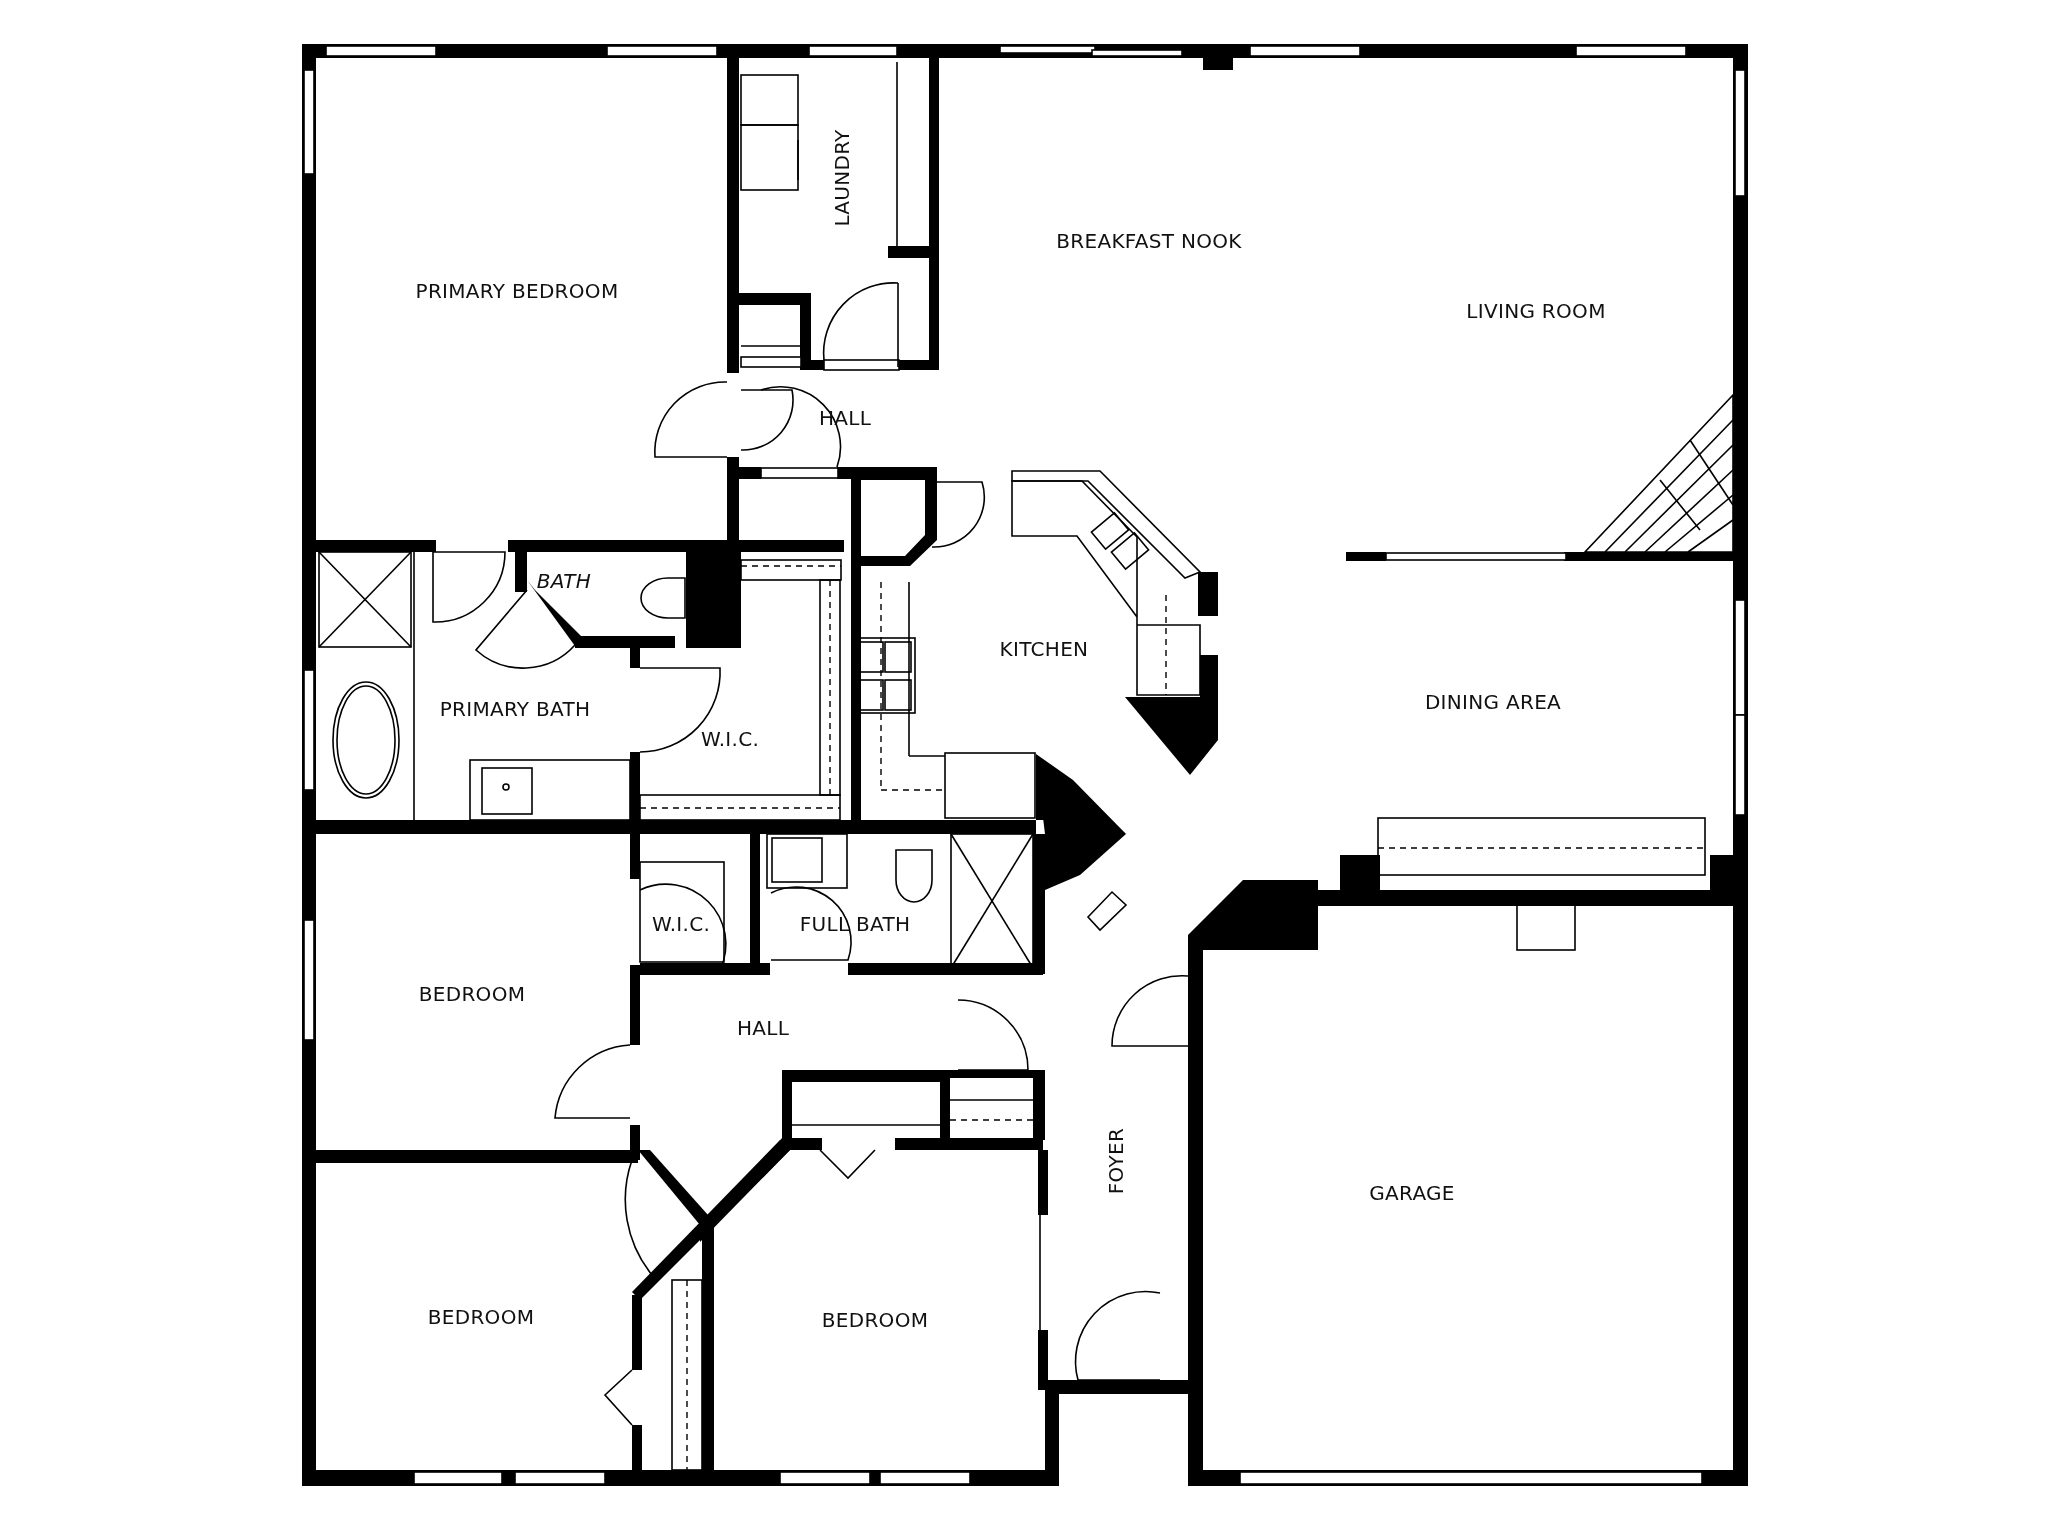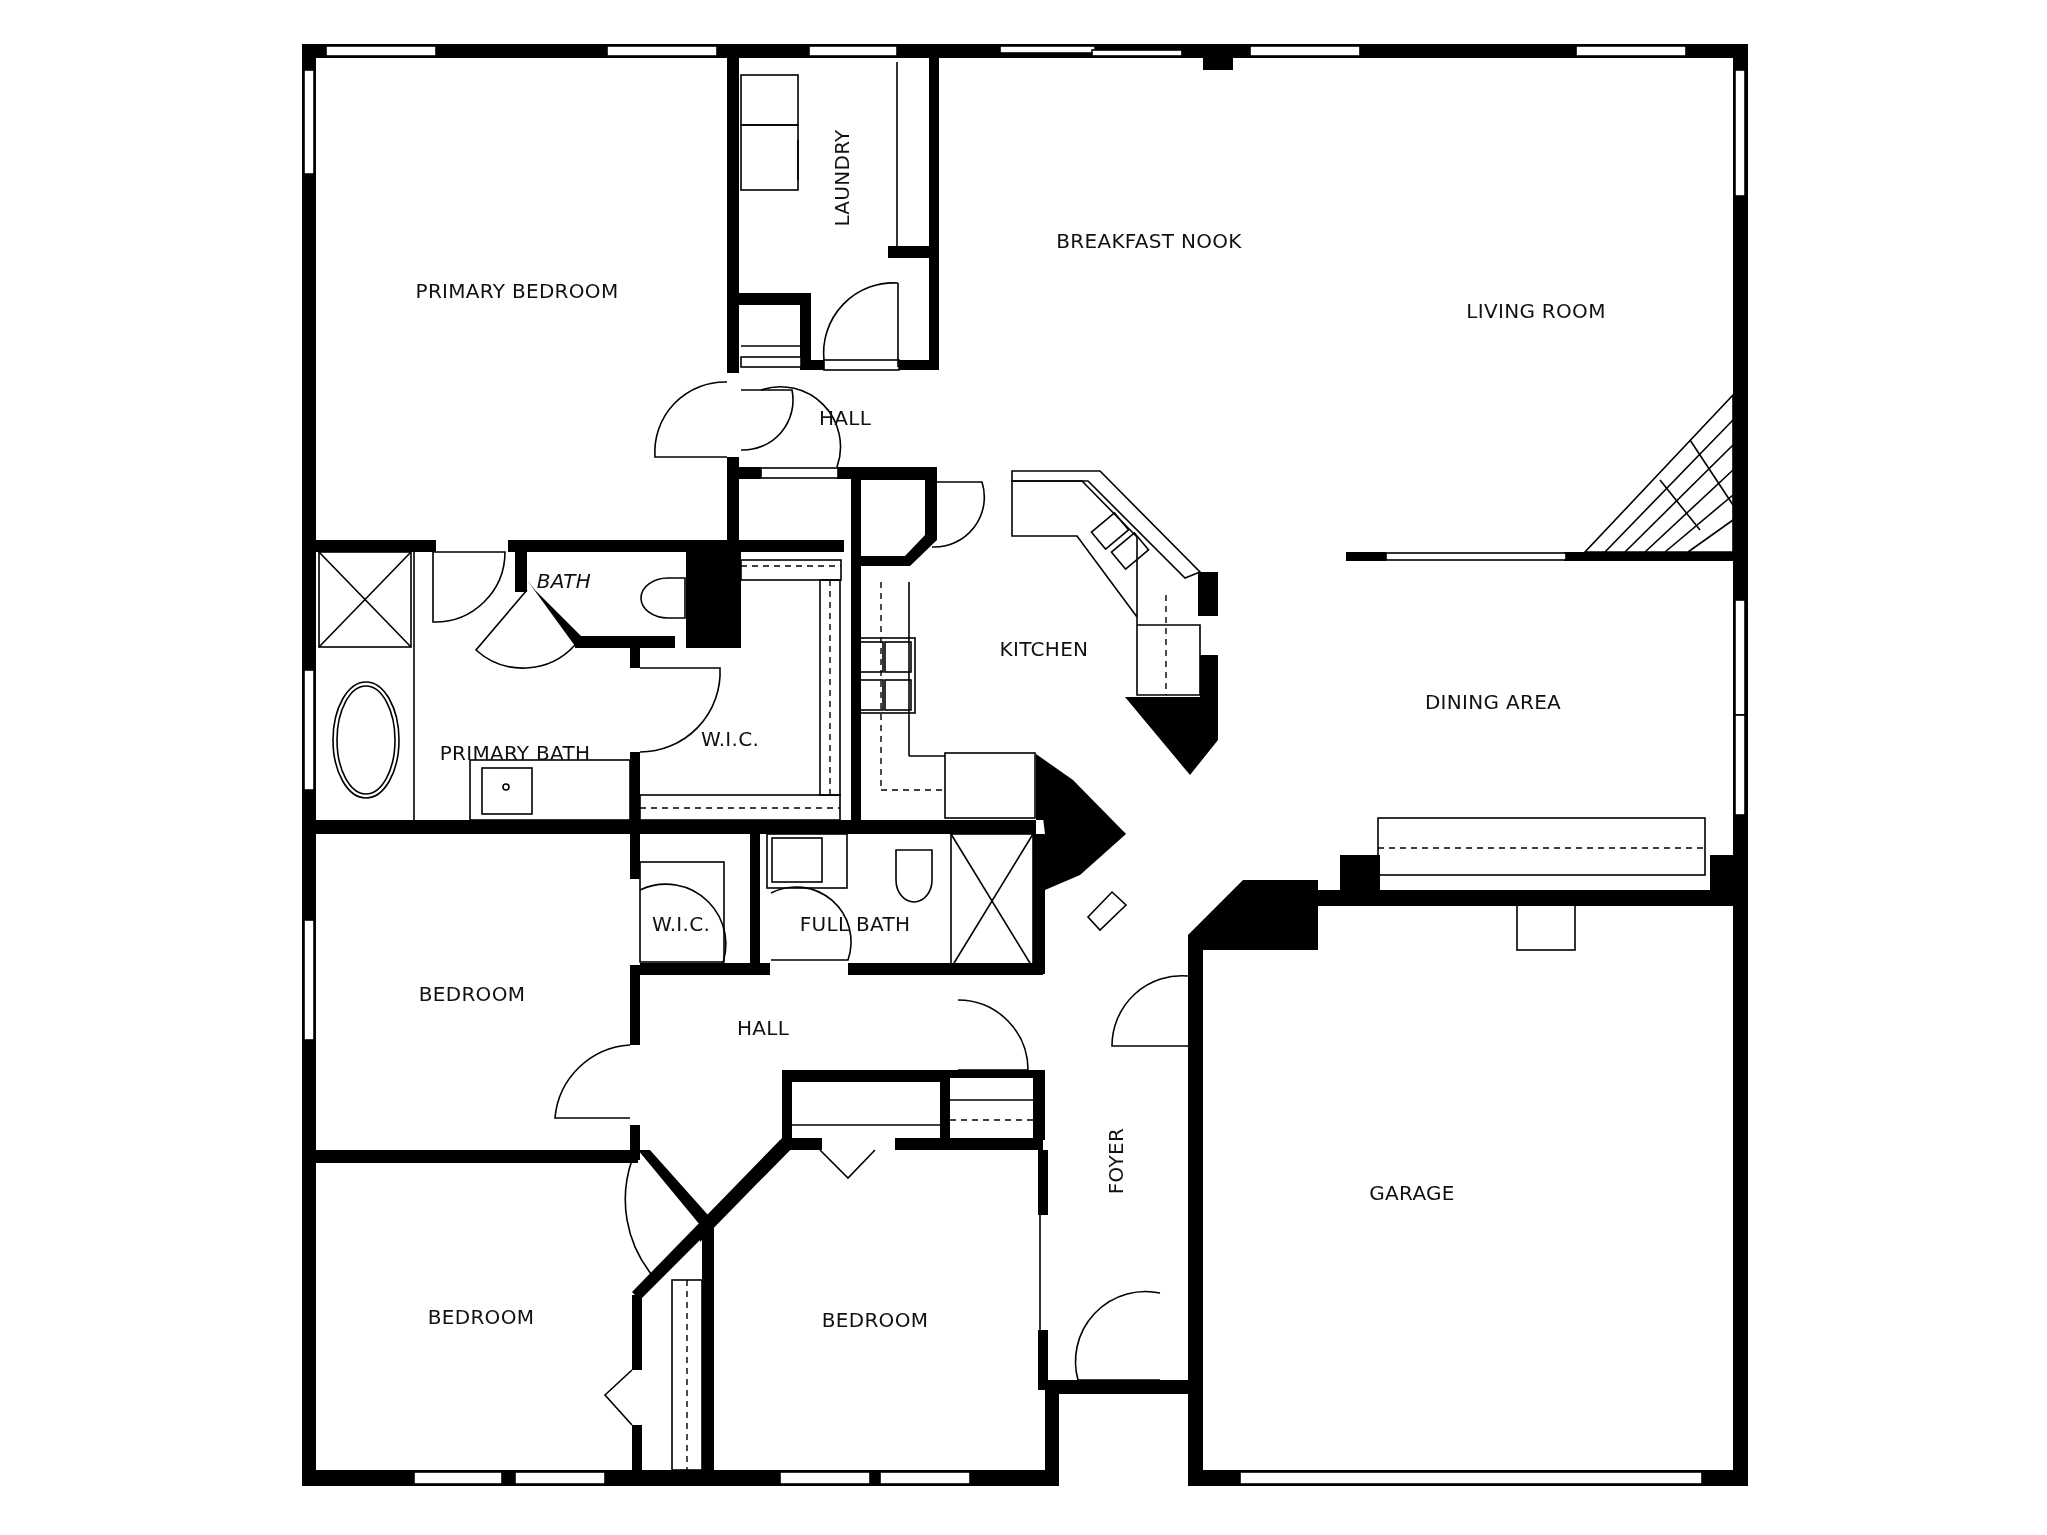--- a/index.html
+++ b/index.html
@@ -239,21 +239,21 @@
     <path class="thin" d="M1088,917 L1112,892 L1126,905 L1100,930 Z"></path>
   </g>
 </svg>
 
 <div class="label" style="left:517px;top:291px;">PRIMARY BEDROOM</div>
 <div class="label vert" style="left:842px;top:178px;">LAUNDRY</div>
 <div class="label" style="left:1149px;top:241px;">BREAKFAST NOOK</div>
 <div class="label" style="left:1536px;top:267px;margin-top:44px;">LIVING ROOM</div>
 <div class="label" style="left:845px;top:418px;">HALL</div>
 <div class="label" style="left:564px;top:581px;font-style:italic;">BATH</div>
-<div class="label" style="left:515px;top:709px;margin-top:44px;">PRIMARY BATH</div>
+<div class="label" style="left:515px;top:709px;">PRIMARY BATH</div>
 <div class="label" style="left:730px;top:739px;">W.I.C.</div>
 <div class="label" style="left:1028px;top:649px;margin-left:16px;">KITCHEN</div>
 <div class="label" style="left:1493px;top:702px;">DINING AREA</div>
 <div class="label" style="left:472px;top:994px;">BEDROOM</div>
 <div class="label" style="left:681px;top:924px;">W.I.C.</div>
 <div class="label" style="left:855px;top:924px;">FULL BATH</div>
 <div class="label" style="left:763px;top:1028px;">HALL</div>
 <div class="label vert" style="left:1116px;top:1161px;">FOYER</div>
 <div class="label" style="left:1412px;top:1193px;">GARAGE</div>
 <div class="label" style="left:481px;top:1317px;">BEDROOM</div>

